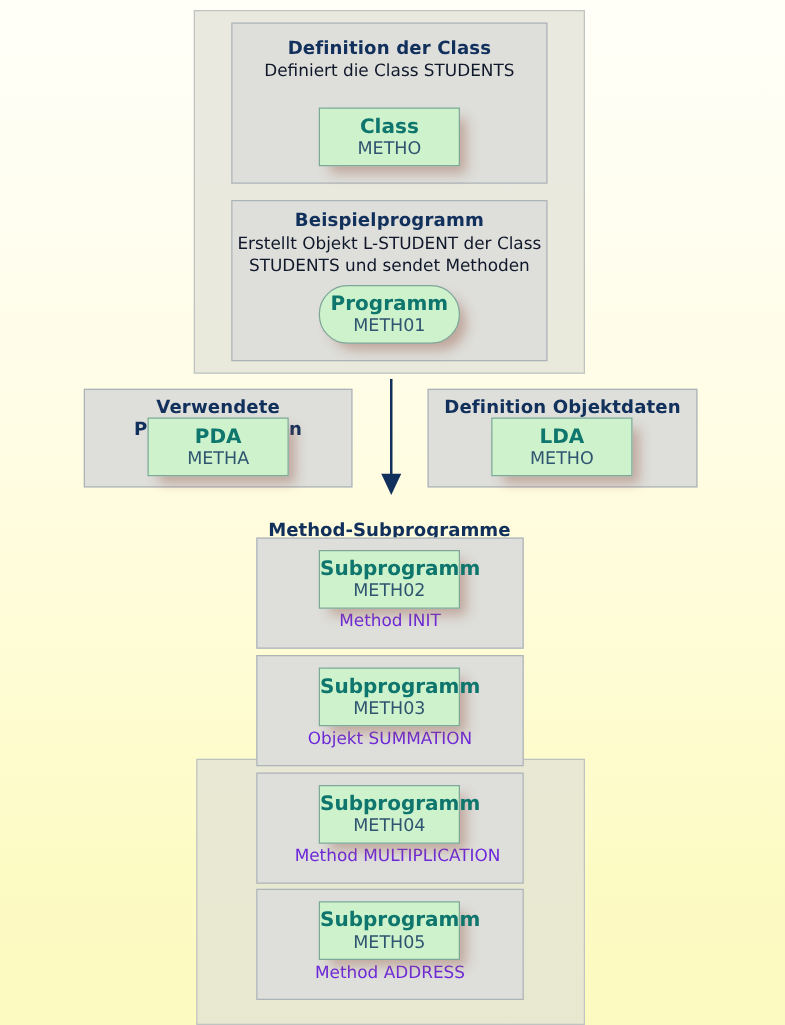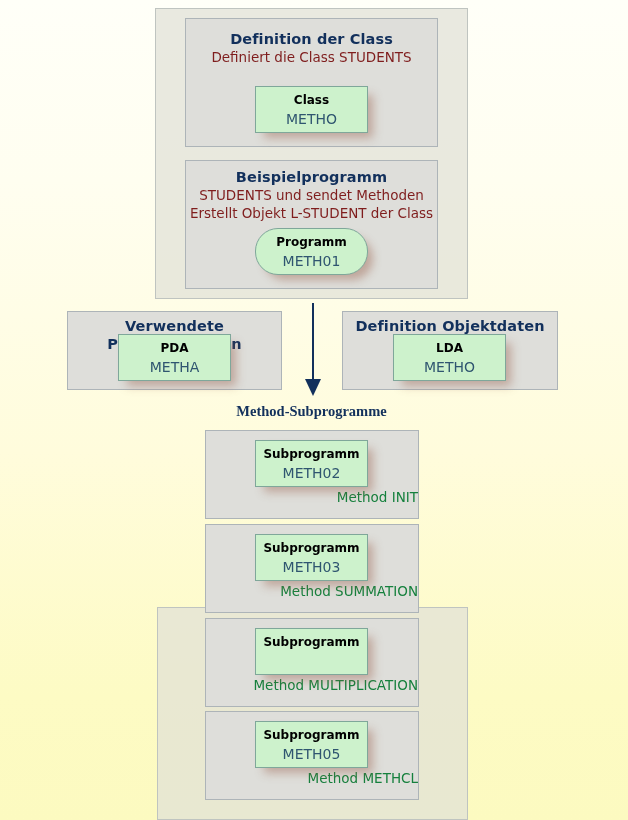--- a/index.html
+++ b/index.html
@@ -38,44 +38,43 @@
   }
 
   .sect-title {
     color: #12305C;
     font-weight: bold;
     font-size: 14.5px;
     line-height: 18px;
     letter-spacing: .1px;
   }
   .sect-sub {
-    color: #7f1d1d;
+    color: #0f172a;
     font-size: 13.5px;
     line-height: 18px;
   }
   .sect-foot {
-    color: #15803d;
+    color: #6d28d9;
     font-size: 13.5px;
     line-height: 18px;
-    text-align: right;
   }
 
   
   .gbox {
     position: absolute;
     background: #CDF2CC;
     border: 1px solid #7FA79A;
     box-sizing: border-box;
     text-align: center;
     box-shadow: 7px 7px 9px -2px rgba(150, 90, 70, 0.42);
   }
   .gbox-title {
-    color: #000000;
+    color: #0f766e;
     font-weight: bold;
-    font-size: 12px;
+    font-size: 16px;
     line-height: 19px;
   }
   .gbox-sub {
     color: #2F5570;
     font-size: 14px;
     line-height: 19px;
   }
 
   
   .caption {
@@ -102,22 +101,22 @@
     <div class="sect-title" style="margin-top:11px;">Definition der Class</div>
     <div class="sect-sub">Definiert die Class STUDENTS</div>
   </div>
   <div class="gbox" style="left:255px; top:86px; width:113px; height:47px;">
     <div class="gbox-title" style="margin-top:4px;">Class</div>
     <div class="gbox-sub">METHO</div>
   </div>
 
   <div class="sect" style="left:185px; top:160px; width:253px; height:129px;text-align:center;">
     <div class="sect-title" style="margin-top:7px;">Beispielprogramm</div>
+    <div class="sect-sub">Erstellt Objekt L-STUDENT der Class</div>
     <div class="sect-sub">STUDENTS und sendet Methoden</div>
-    <div class="sect-sub">Erstellt Objekt L-STUDENT der Class</div>
   </div>
   <div class="gbox" style="left:255px; top:228px; width:113px; height:47px;border-radius:23px;">
     <div class="gbox-title" style="margin-top:4px;">Programm</div>
     <div class="gbox-sub">METH01</div>
   </div>
 
   <div class="sect" style="left:67px; top:311px; width:215px; height:79px;">
     <div class="sect-title" style="margin-top:5px;">Verwendete Parameterdaten</div>
   </div>
   <div class="gbox" style="left:118px; top:334px; width:113px; height:47px;">
@@ -133,48 +132,49 @@
     <div class="gbox-sub">METHO</div>
   </div>
 
   <div class="arrow" style="left:300px; top:303px; width:26px; height:94px;">
     <svg width="26" height="94" viewBox="0 0 26 94">
       <line x1="13" y1="0" x2="13" y2="78" stroke="#12305C" stroke-width="2"></line>
       <polygon points="5,76 21,76 13,93" fill="#12305C"></polygon>
     </svg>
   </div>
 
-  <div class="caption" style="left:185px; top:403px; width:253px;font-family:Liberation Serif, serif;">Method-Subprogramme</div>
+  <div class="caption" style="left:185px; top:417px; width:253px;">Method-Subprogramme</div>
 
   <div class="group-panel" style="left:157px; top:607px; width:311px; height:213px;"></div>
 
   <div class="sect" style="left:205px; top:430px; width:214px; height:89px;">
     <div class="sect-foot" style="margin-top:57px;">Method INIT</div>
   </div>
   <div class="gbox" style="left:255px; top:440px; width:113px; height:47px;">
     <div class="gbox-title" style="margin-top:4px;">Subprogramm</div>
     <div class="gbox-sub">METH02</div>
   </div>
 
   <div class="sect" style="left:205px; top:524px; width:214px; height:89px;">
-    <div class="sect-foot" style="margin-top:57px;">Method SUMMATION</div>
+    <div class="sect-foot" style="margin-top:57px;">Objekt SUMMATION</div>
   </div>
   <div class="gbox" style="left:255px; top:534px; width:113px; height:47px;">
     <div class="gbox-title" style="margin-top:4px;">Subprogramm</div>
     <div class="gbox-sub">METH03</div>
   </div>
 
   <div class="sect" style="left:205px; top:618px; width:214px; height:89px;padding-left:12px;">
     <div class="sect-foot" style="margin-top:57px;">Method MULTIPLICATION</div>
   </div>
   <div class="gbox" style="left:255px; top:628px; width:113px; height:47px;">
     <div class="gbox-title" style="margin-top:4px;">Subprogramm</div>
+    <div class="gbox-sub">METH04</div>
   </div>
 
   <div class="sect" style="left:205px; top:711px; width:214px; height:89px;">
-    <div class="sect-foot" style="margin-top:57px;">Method METHCL</div>
+    <div class="sect-foot" style="margin-top:57px;">Method ADDRESS</div>
   </div>
   <div class="gbox" style="left:255px; top:721px; width:113px; height:47px;">
     <div class="gbox-title" style="margin-top:4px;">Subprogramm</div>
     <div class="gbox-sub">METH05</div>
   </div>
 
 </div>
 
 </body></html>

